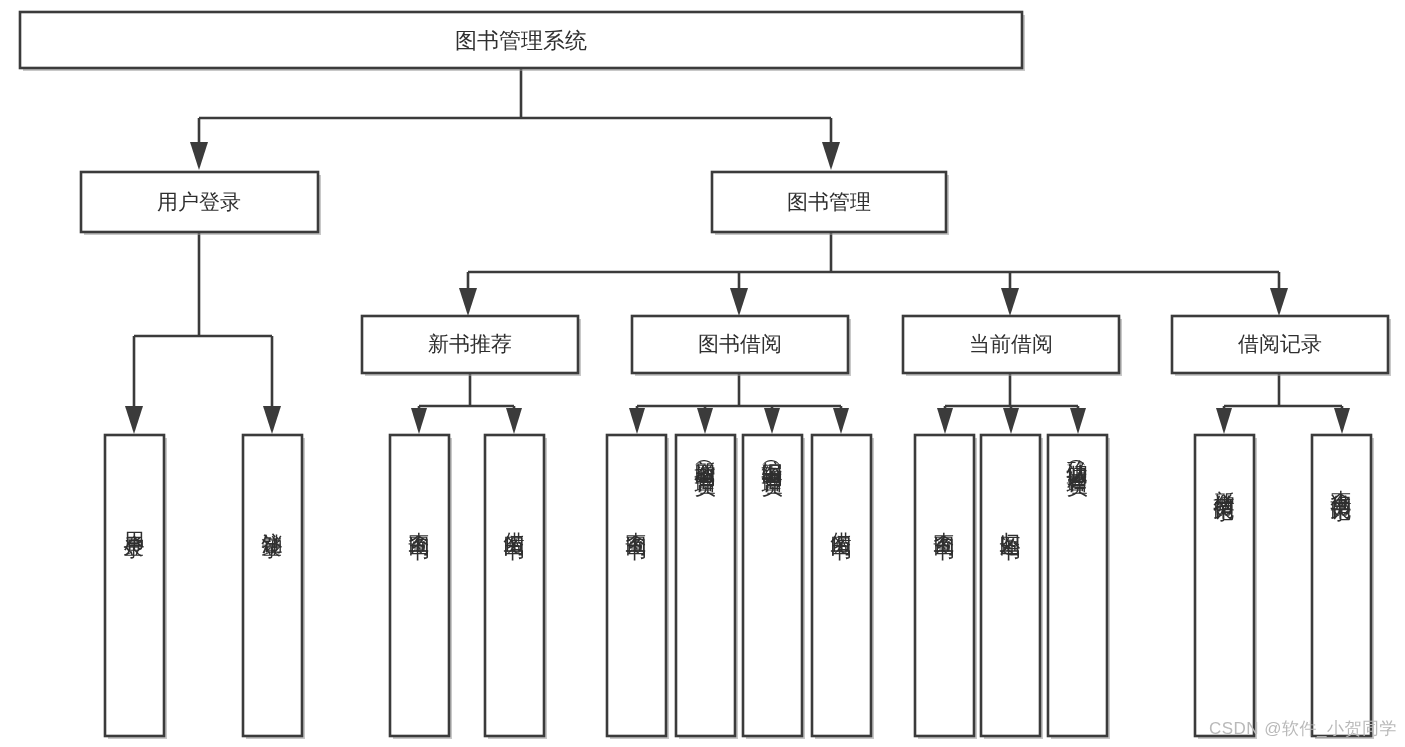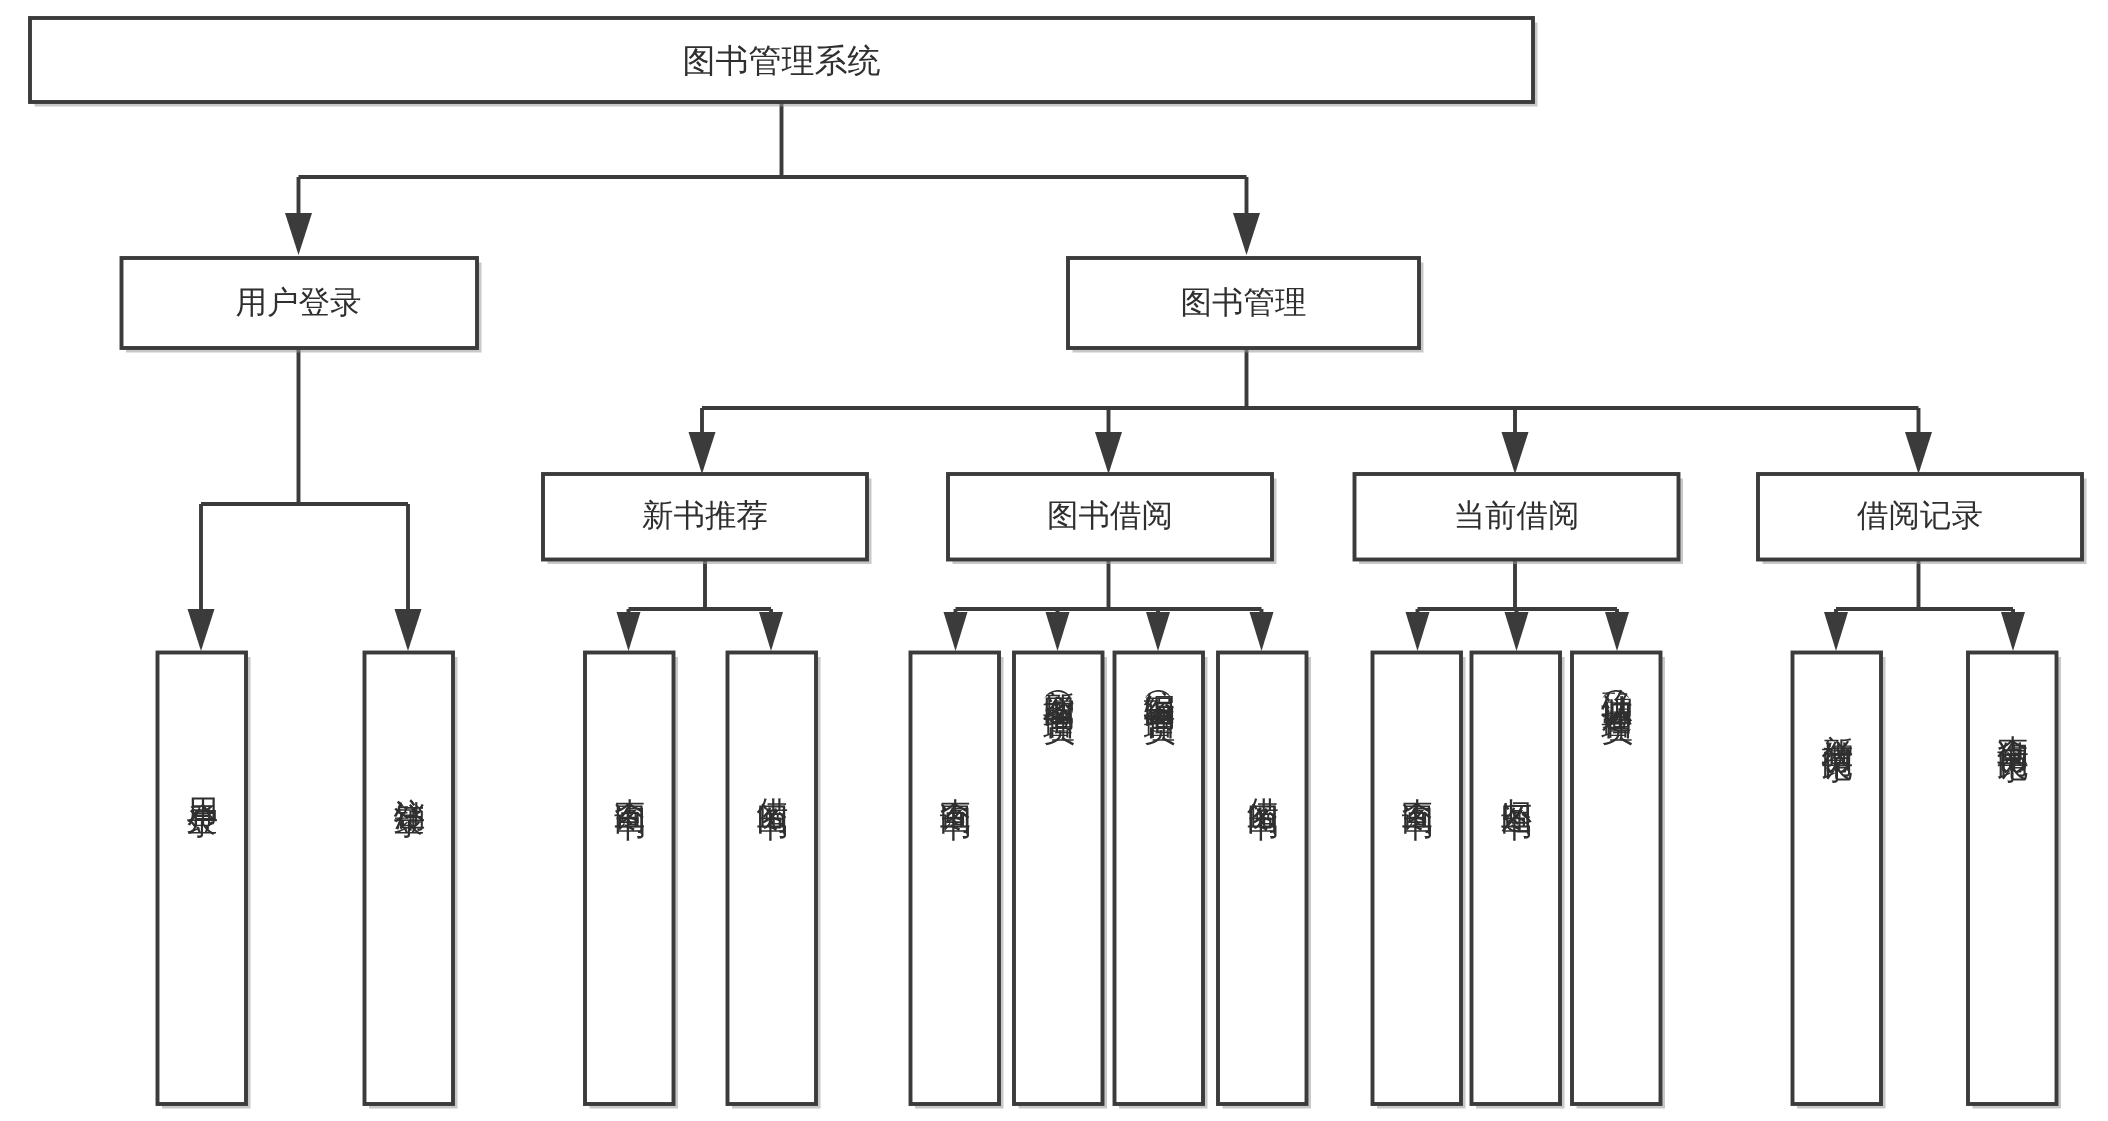--- a/index.html
+++ b/index.html
@@ -257,13 +257,14 @@
     <span class="vlabel-text">确认归还（管理员）</span>
   </div>
 
   <div class="vlabel-box" style="left:1195px; top:435px; width:59px; height:301px; padding-top:38px;">
     <span class="vlabel-text">新增借阅记录</span>
   </div>
   <div class="vlabel-box" style="left:1312px; top:435px; width:59px; height:301px; padding-top:38px;">
     <span class="vlabel-text">查询借阅记录</span>
   </div>
 
+  <div class="watermark">CSDN @软件_小贺同学</div>
 </div>
 
 </body></html>

